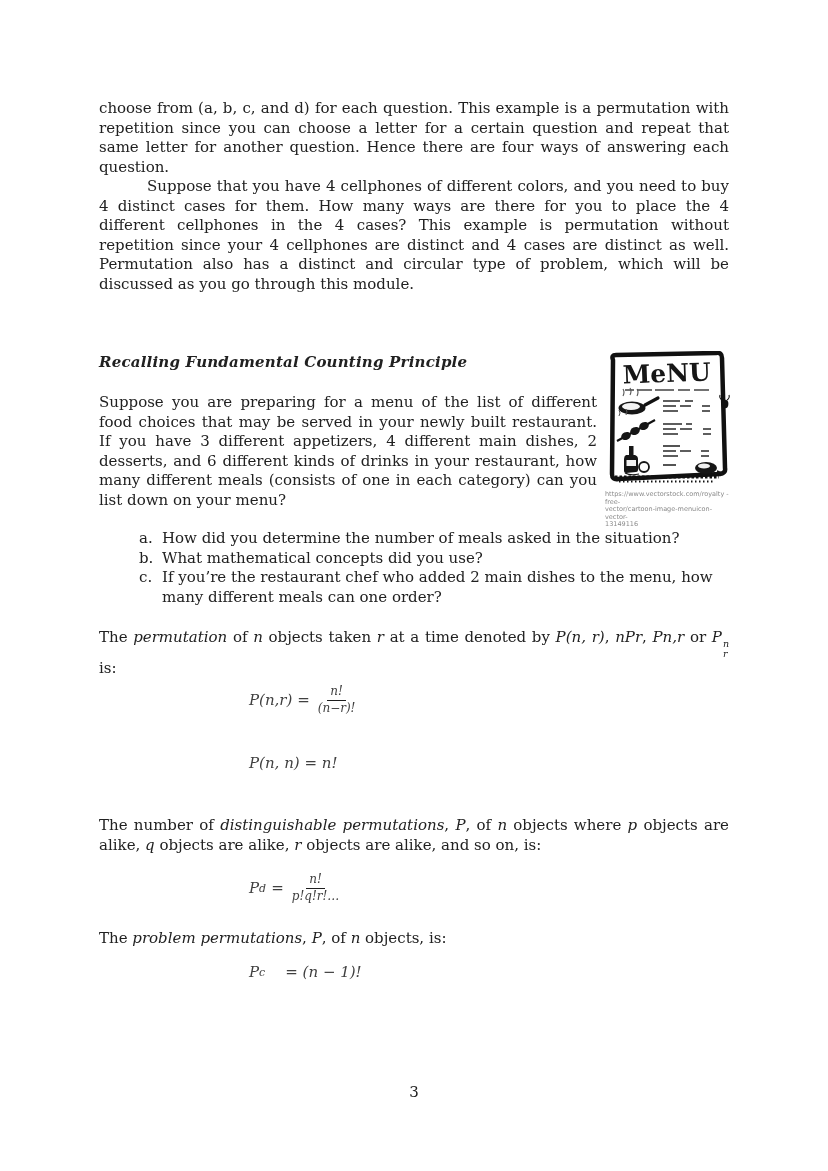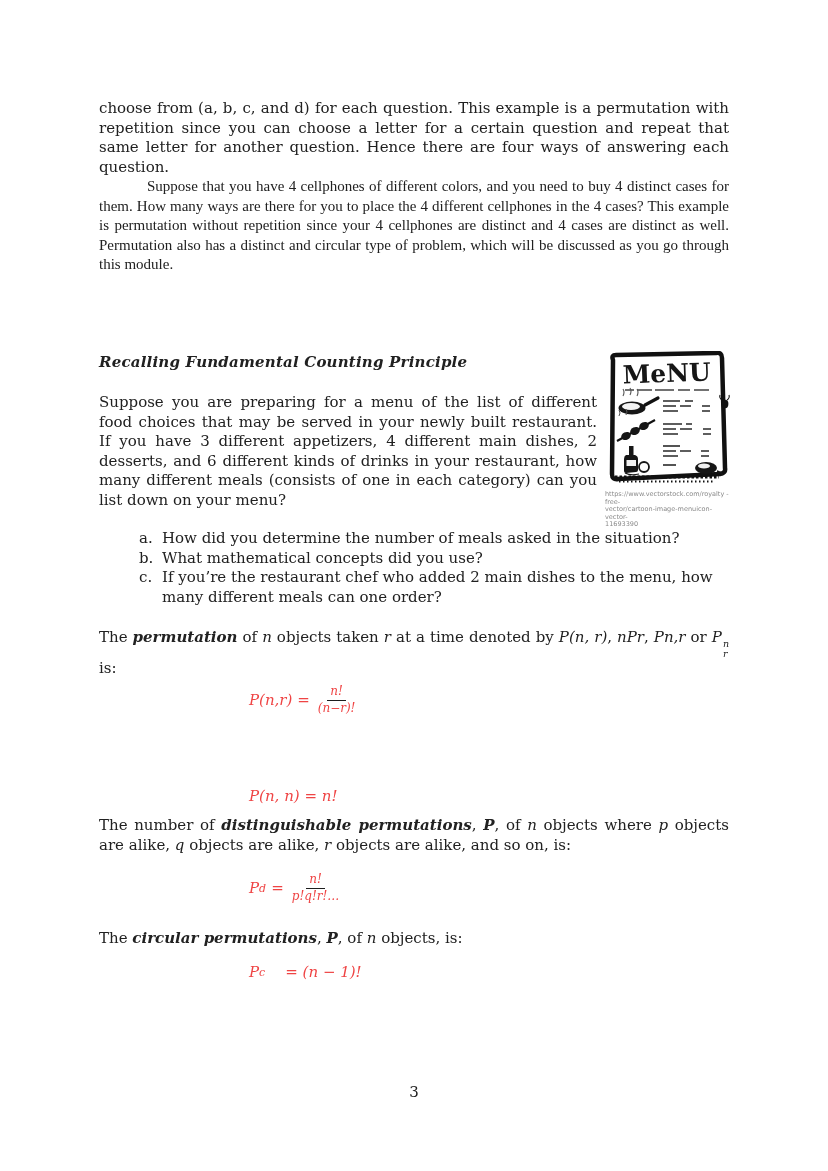--- a/index.html
+++ b/index.html
@@ -11,45 +11,45 @@
     color:#212121;
     overflow:hidden;
   }
   .abs{position:absolute;}
   p{margin:0;}
   .bodytext{
     font-size:15px;
     line-height:19.5px;
     text-align:justify;
   }
-  .indented{text-indent:48px;font-family:Liberation Serif, serif;}
+  .indented{text-indent:48px;}
   .heading{
     font-size:15px;
     font-weight:bold;
     font-style:italic;
     letter-spacing:0.2px;
   }
-  .bd{font-weight:bold;margin-top:10px;}
+  .bd{font-weight:normal;margin-top:10px;}
   .it{font-style:italic;}
   
   .sswrap{white-space:nowrap;}
   .sscol{
     display:inline-flex;flex-direction:column;align-items:flex-start;
     font-size:9.5px;line-height:1.05;vertical-align:-5px;font-style:italic;
     margin-left:1px;
   }
   
   .qa-row{display:flex;font-size:15px;line-height:19.5px;}
   .qa-label{flex:none;width:23px;}
   .qa-text{flex:1;}
   
   .formula{
     position:absolute;left:249px;
     display:flex;align-items:center;
-    font-size:15px;font-style:italic;color:#ef4444;
+    font-size:15px;font-style:italic;color:#404040;
     white-space:nowrap;
   }
   .frac{
     display:inline-flex;flex-direction:column;align-items:center;
     font-size:12px;line-height:1.3;margin-left:7px;
   }
   .frac .num{border-bottom:1.4px solid #1d1d1d;padding:0 3px;}
   .frac .den{padding:0 1px;}
   .msub{font-size:11px;font-style:italic;}
   .meq{margin-left:5px;}
@@ -133,21 +133,21 @@
 
       <g>
         <ellipse cx="120" cy="53" rx="3.4" ry="4.2" fill="#111"></ellipse>
         <path d="M117,49 q-3,-2 -2,-5 M122,49 q3,-2 2,-5" stroke="#111" stroke-width="1.1" fill="none"></path>
       </g>
     </svg>
     
     <div class="caption" style="margin-top:2px;">
       <div>https://www.vectorstock.com/royalty -free-</div>
       <div>vector/cartoon-image-menuicon-vector-</div>
-      <div>11693390</div>
+      <div>13149116</div>
     </div>
   </div>
 
   <p class="abs bodytext" style="left:99px;top:393px;width:498px;">Suppose you are preparing for a menu of the list of different food choices that may be served in your newly built restaurant. If you have 3 different appetizers, 4 different main dishes, 2 desserts, and 6 different kinds of drinks in your restaurant, how many different meals (consists of one in each category) can you list down on your menu?</p>
 
   <div class="abs" style="left:139px;top:529px;width:590px;">
     <div class="qa-row">
       <span class="qa-label">a.</span>
       <span class="qa-text">How did you determine the number of meals asked in the situation?</span>
     </div>
@@ -168,37 +168,37 @@
 
   <div class="formula" style="top:684px;">
     <span>P(n,r) =</span>
     <span class="frac">
       <span class="num">n!</span>
       <span class="den">(n−r)!</span>
     </span>
   </div>
 
 
-  <div class="formula" style="top:787px;">
+  <div class="formula" style="top:754px;">
     <span>P(n, n) = n!</span>
   </div>
 
   <p class="abs bodytext" style="left:99px;top:816px;width:630px;"><span>The number of </span><span class="bd it">distinguishable permutations</span><span>, </span><span class="bd it">P</span><span>, of </span><span class="it">n</span><span> objects where </span><span class="it">p</span><span> objects are alike, </span><span class="it">q</span><span> objects are alike, </span><span class="it">r</span><span> objects are alike, and so on, is:</span></p>
 
   <div class="formula" style="top:872px;">
     <span>P</span>
       <sub class="msub">d</sub>
     <span class="meq">=</span>
     <span class="frac">
       <span class="num">n!</span>
       <span class="den">p!q!r!…</span>
     </span>
   </div>
 
-  <p class="abs bodytext" style="left:99px;top:929px;width:630px;"><span>The </span><span class="bd it">circular permutations</span><span>, </span><span class="bd it">P</span><span>, of </span><span class="it">n</span><span> objects, is:</span></p>
+  <p class="abs bodytext" style="left:99px;top:929px;width:630px;"><span>The </span><span class="bd it">problem permutations</span><span>, </span><span class="bd it">P</span><span>, of </span><span class="it">n</span><span> objects, is:</span></p>
 
   <div class="formula" style="top:963px;">
     <span>P</span>
       <sub class="msub">c</sub>
     <span class="mrest">= (n − 1)!</span>
   </div>
 
   <div class="abs pagenum" style="top:1083px;left:0;">3</div>
 
 </div>

